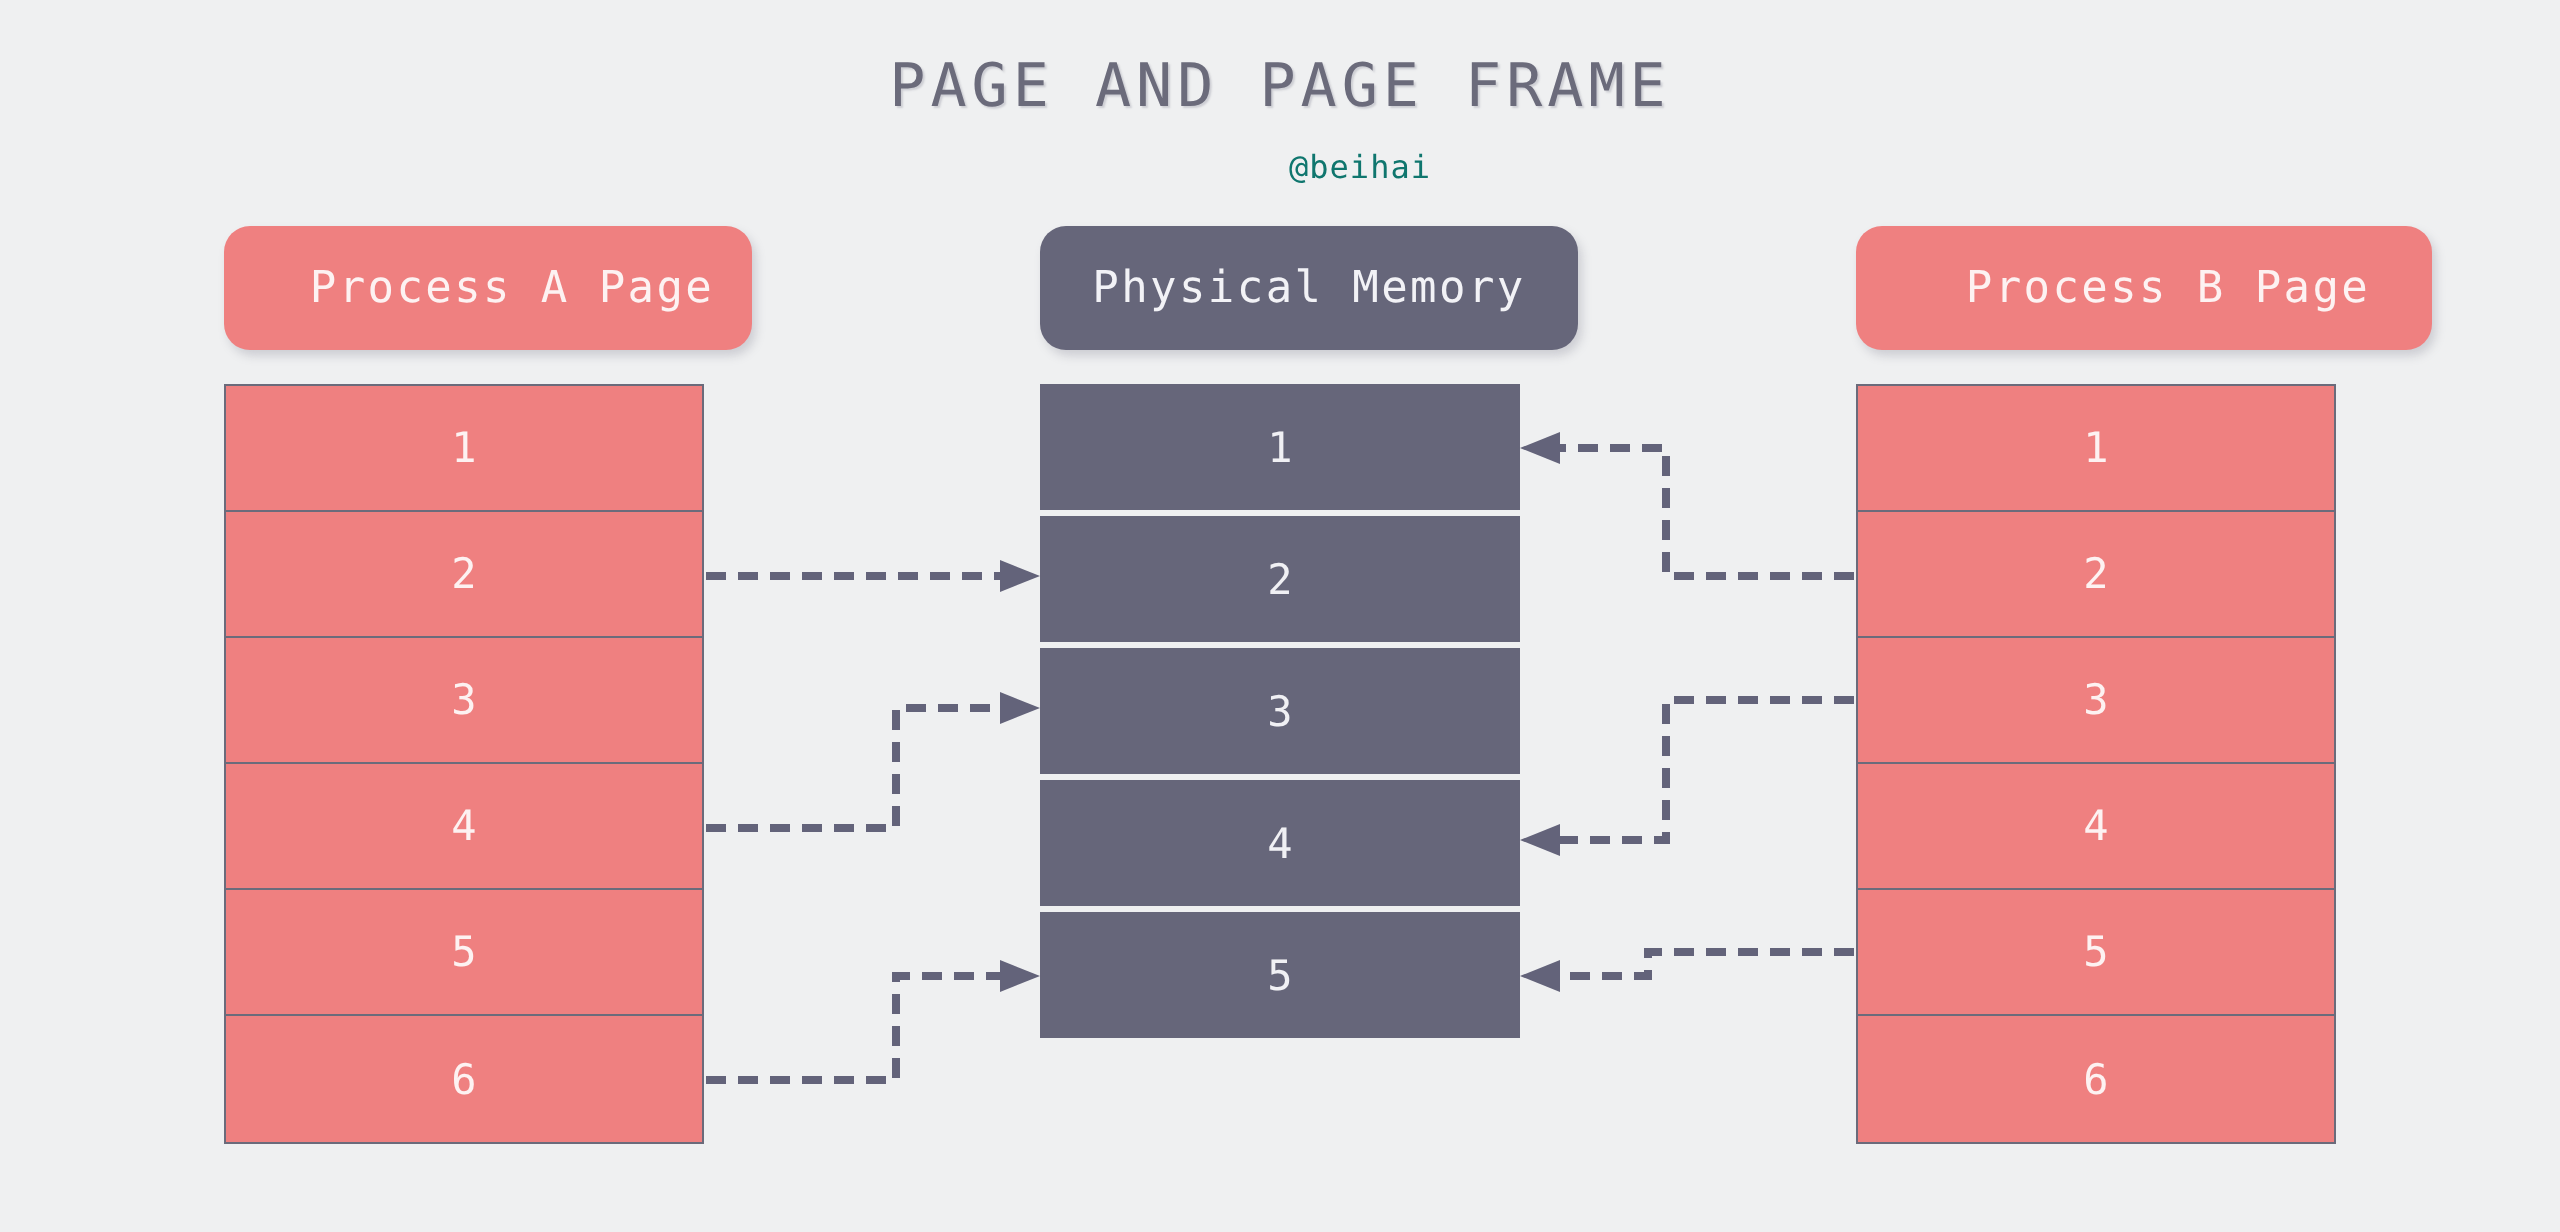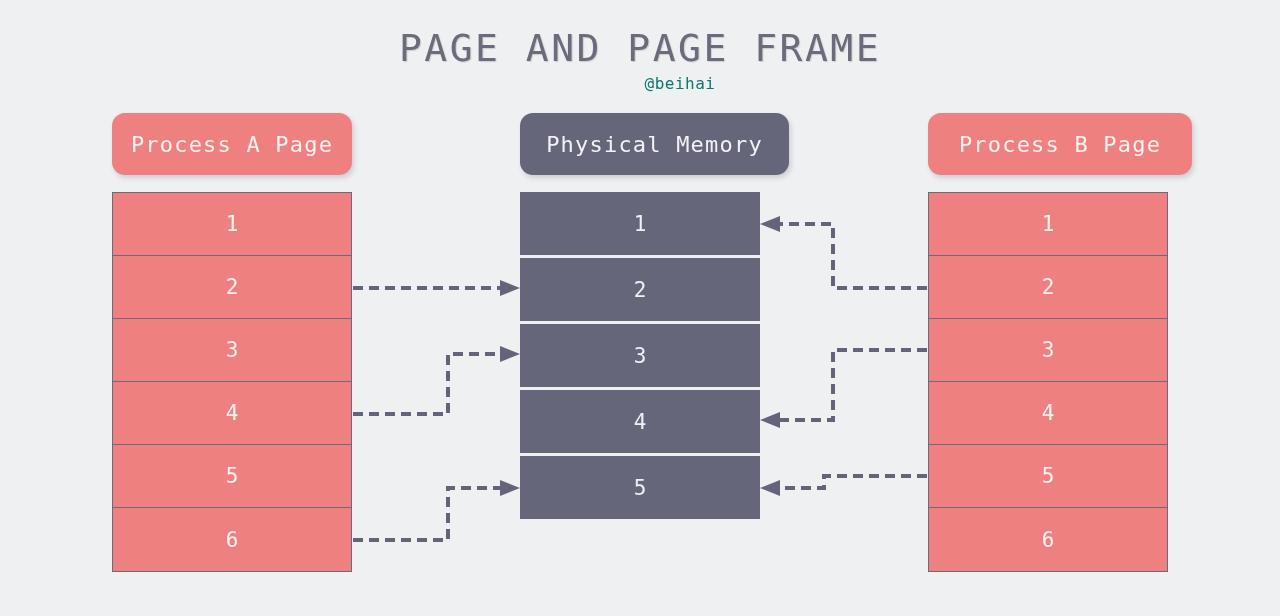--- a/index.html
+++ b/index.html
@@ -21,21 +21,21 @@
     height: 616px;
   }
 
   
   #title {
     position: absolute;
     left: 0;
     top: 26px;
     width: 1280px;
     text-align: center;
-    font-size: 38px;
+    font-size: 30px;
     letter-spacing: 2.5px;
     color: #6b6b7b;
     font-family: "DejaVu Sans Mono", "Liberation Mono", monospace;
     text-shadow: 1px 1px 1px rgba(120,120,135,0.28);
   }
   #subtitle {
     position: absolute;
     left: 0;
     top: 74px;
     width: 1280px;
@@ -54,21 +54,21 @@
     border-radius: 13px;
     display: flex;
     align-items: center;
     justify-content: center;
     font-size: 22px;
     letter-spacing: 1.2px;
     color: #fdf2f2;
     box-shadow: 2px 3px 5px rgba(130,130,145,0.30);
     font-family: "DejaVu Sans Mono", "Liberation Mono", monospace;
   }
-  .header-pink { background: #ef8080; }
+  .header-pink { background: #ef8080; padding-left: 24px; }
   .header-slate { background: #66667a; color: #f2f2f6; }
 
   #hdr-a { left: 112px; top: 113px; width: 240px; }
   #hdr-pm { left: 520px; top: 113px; width: 269px; }
   #hdr-b { left: 928px; top: 113px; width: 264px; }
 
   
   .page-col {
     position: absolute;
     width: 240px;

